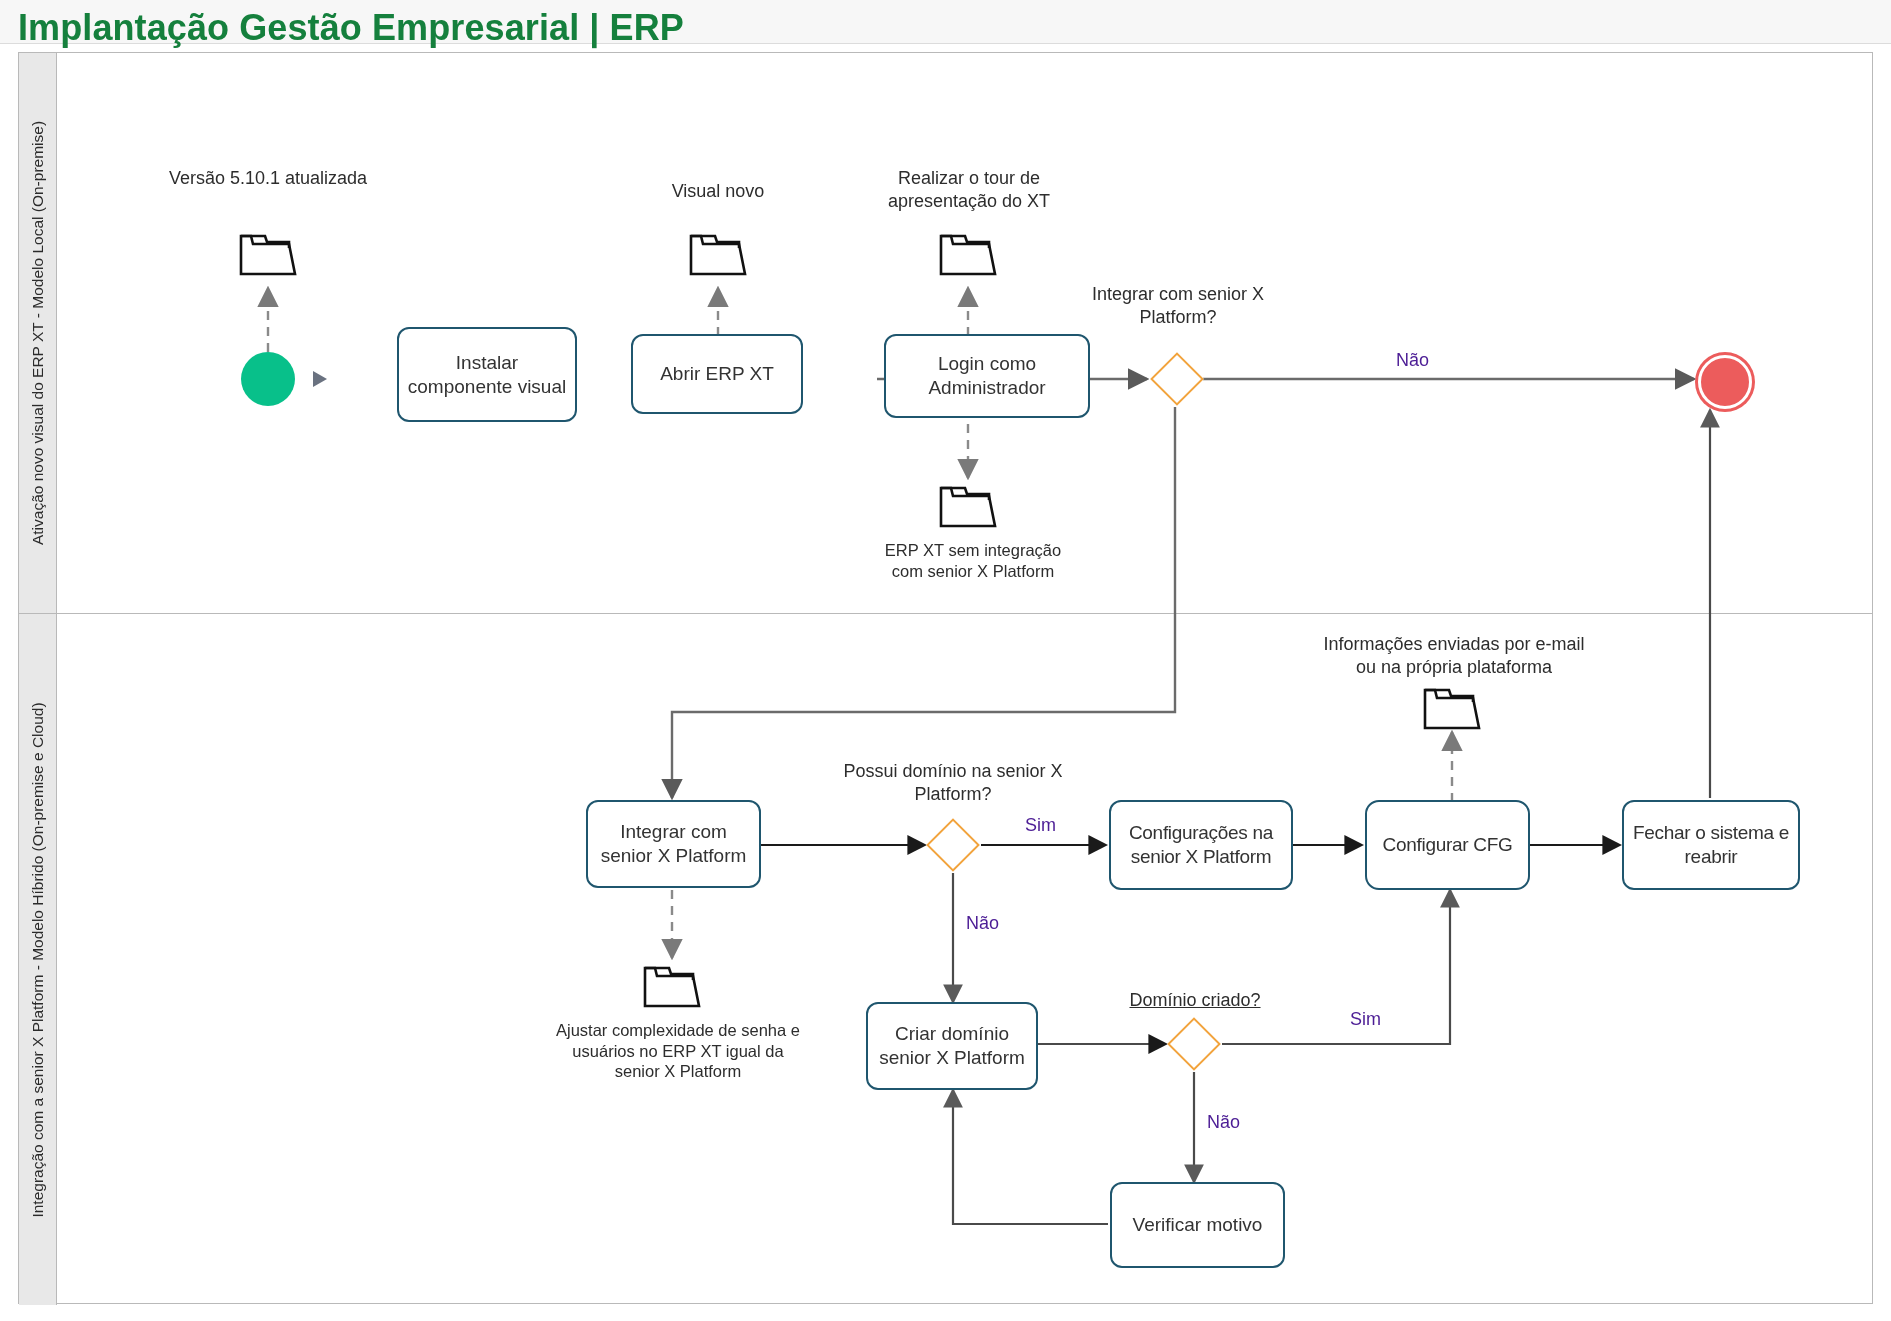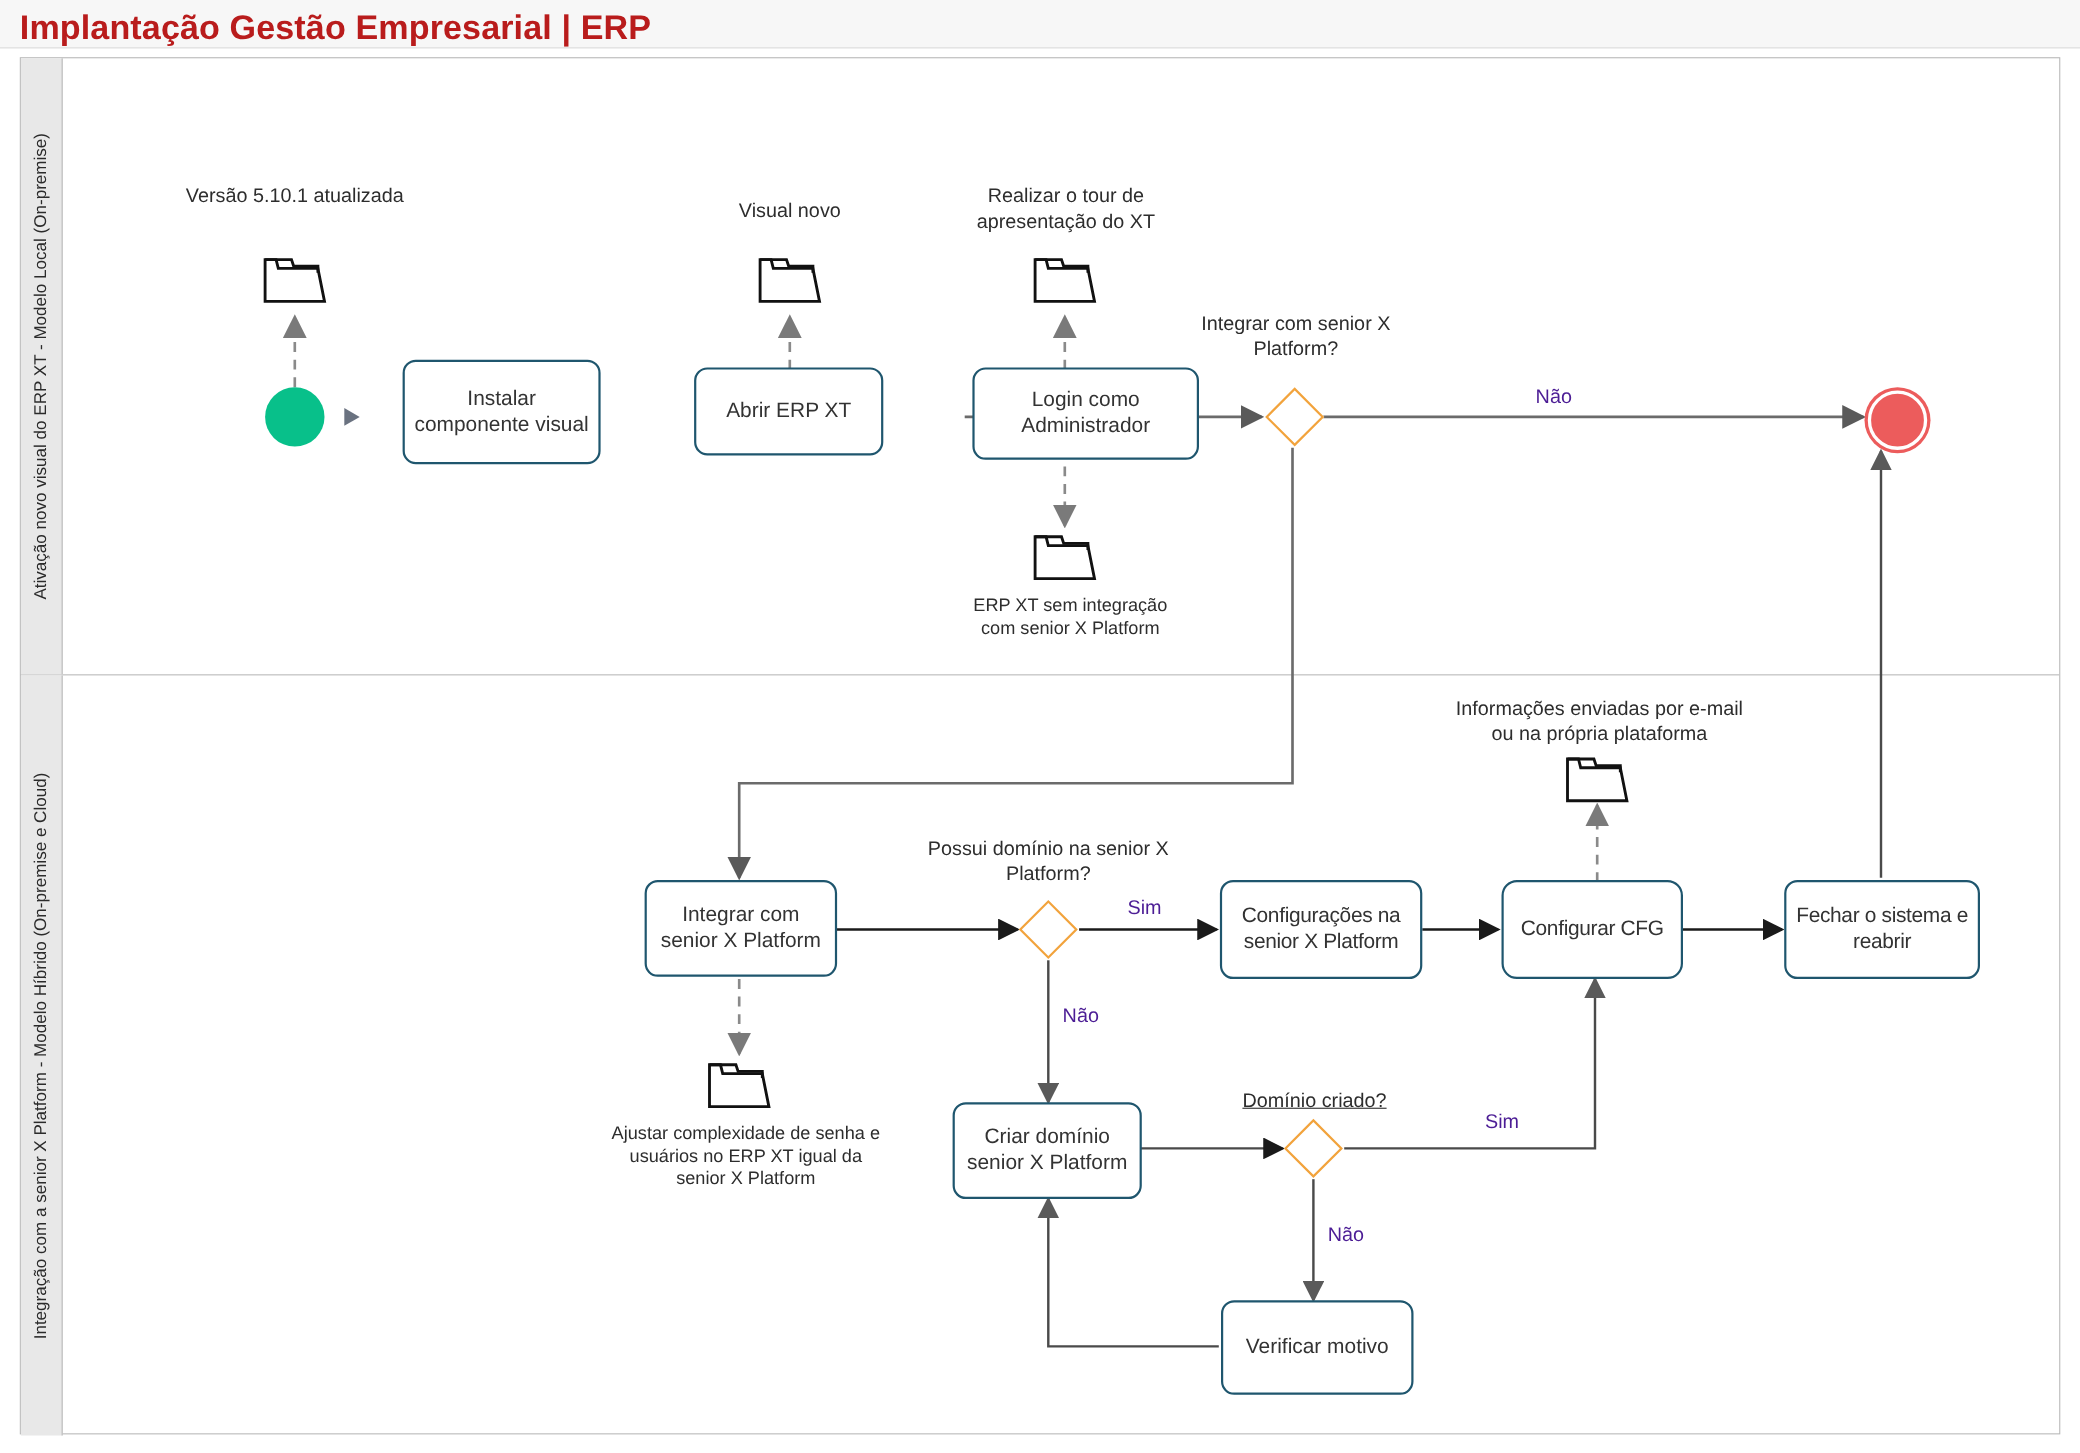--- a/index.html
+++ b/index.html
@@ -3,22 +3,22 @@
 <meta charset="utf-8">
 <title>BPMN</title>
 <style>
   html,body{margin:0;padding:0;background:#ffffff;}
   body{font-family:"Liberation Sans", sans-serif;}
   #page{position:relative;width:1891px;height:1321px;background:#ffffff;overflow:hidden;}
 
   
   #header{position:absolute;left:0;top:0;width:1891px;height:44px;background:#f7f7f7;
           border-bottom:1px solid #dcdcdc;box-sizing:border-box;}
-  #header-title{position:absolute;left:18px;top:7px;font-size:31px;font-weight:bold;
-          color:#b91c1c;letter-spacing:.1px;white-space:nowrap;}
+  #header-title{position:absolute;left:18px;top:7px;font-size:36px;font-weight:bold;
+          color:#15803d;letter-spacing:.1px;white-space:nowrap;}
 
   
   #pool{position:absolute;left:18px;top:52px;width:1855px;height:1252px;
         border:1px solid #b9b9b9;box-sizing:border-box;background:#fff;}
   .lane{position:absolute;left:0;width:100%;box-sizing:border-box;}
   #lane1{top:0;height:561px;border-bottom:1px solid #b9b9b9;}
   #lane2{top:561px;height:691px;}
   .lane-head{position:absolute;left:0;top:0;width:38px;height:100%;
         background:#e8e8e8;border-right:1px solid #b9b9b9;box-sizing:border-box;}
   .lane-head-txt{position:absolute;left:50%;top:50%;transform:translate(-50%,-50%) rotate(-90deg);
@@ -172,21 +172,21 @@
   <div class="lbl" style="left:873px;top:167px;width:192px;">Realizar o tour de apresentação do XT</div>
 
   <div class="folder" style="left:937px;top:478px;">
     <svg viewBox="0 0 62 52" width="62" height="52">
       <path d="M4,10 L4,48 L58,48 L52,18 L16,18 L14,10 z" fill="#fff" stroke="#111" stroke-width="2.6" stroke-linejoin="miter"></path>
       <path d="M4,10 L28,10 L30,16 L52,16 L52,22" fill="none" stroke="#111" stroke-width="2.6"></path>
     </svg>
   </div>
   <div class="lbl small" style="left:873px;top:540px;width:200px;">ERP XT sem integração com senior X Platform</div>
 
-  <div class="task" style="left:366px;top:327px;width:180px;height:95px;">Instalar componente visual</div>
+  <div class="task" style="left:397px;top:327px;width:180px;height:95px;">Instalar componente visual</div>
   <div class="task" style="left:631px;top:334px;width:172px;height:80px;text-align:right;">Abrir ERP XT</div>
   <div class="task" style="left:884px;top:334px;width:206px;height:84px;">Login como Administrador</div>
 
   <div class="gateway" style="left:1150px;top:352px;">
     <i></i>
   </div>
   <div class="lbl" style="left:1078px;top:283px;width:200px;">Integrar com senior X Platform?</div>
 
   <div class="flow-lbl" style="left:1396px;top:350px;">Não</div>
 

